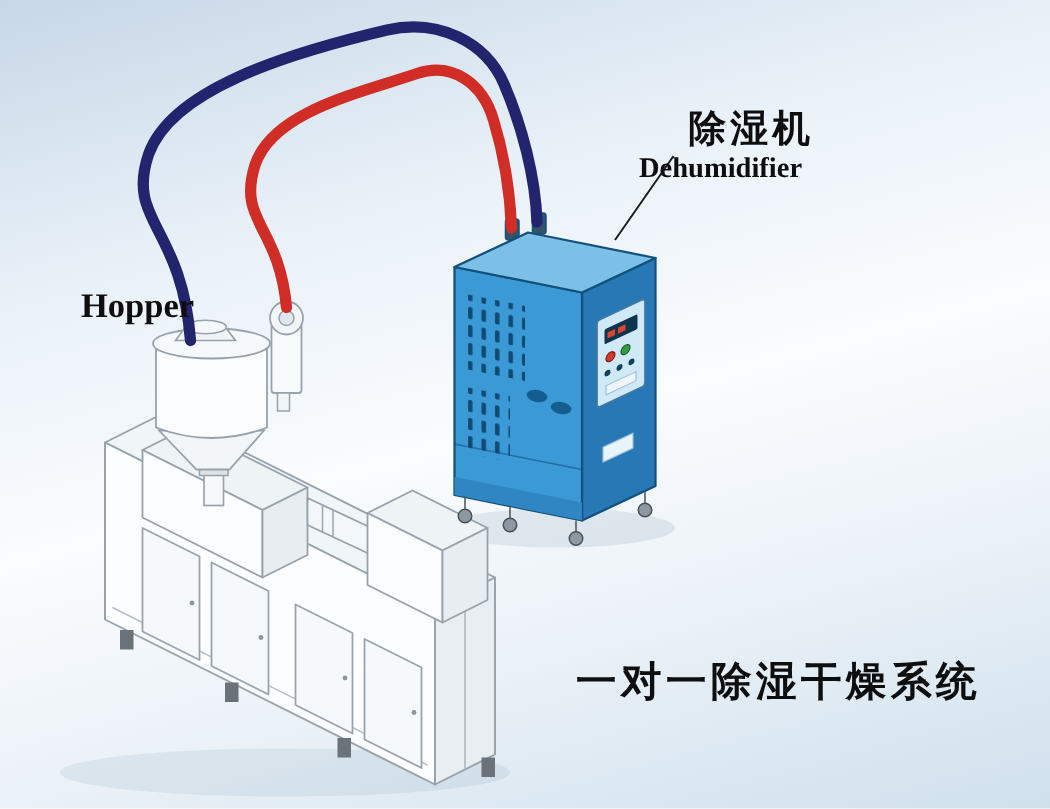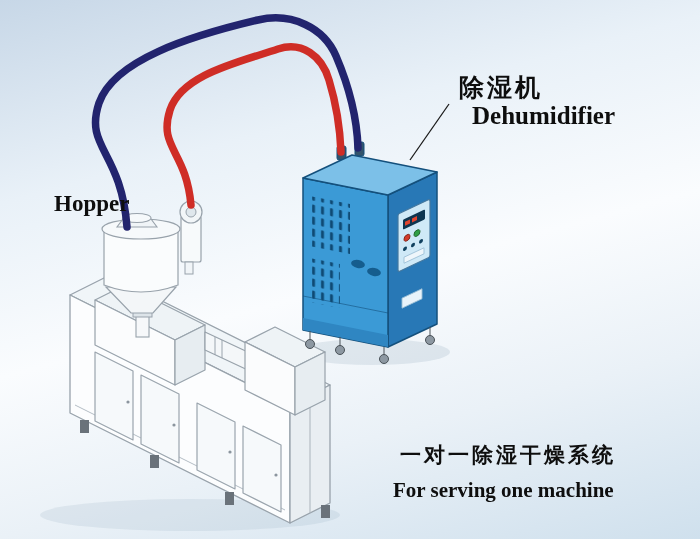--- a/index.html
+++ b/index.html
@@ -5,27 +5,27 @@
   html,body{margin:0;padding:0;}
   .stage{
     position:relative;
     width:700px;height:539px;
     overflow:hidden;
     background:linear-gradient(165deg,#c7d7e7 0%,#e9f1f8 28%,#fafcfe 52%,#eaf1f7 74%,#cfe0ed 100%);
     font-family:"DejaVu Sans",sans-serif;
   }
   .stage svg{position:absolute;left:0;top:0;}
   .lbl{position:absolute;color:#0e0e0e;font-weight:bold;white-space:nowrap;line-height:1;}
-  .lbl.cn{font-family:Liberation Sans, sans-serif;letter-spacing:3px;}
+  .lbl.cn{font-family:Liberation Mono, monospace;letter-spacing:3px;}
   .lbl.en{font-family:"Liberation Serif","DejaVu Serif",serif;}
   .dryer-cn{left:54px;top:163px;font-size:25px;}
   .dryer-en{left:54px;top:192px;font-size:23px;}
   .dehum-cn{left:459px;top:75px;font-size:25px;}
-  .dehum-en{left:472px;top:103px;font-size:25px;}
-  .caption-cn{left:384px;top:444px;font-size:21px;letter-spacing:2px;margin-left:16px;}
+  .dehum-en{left:426px;top:103px;font-size:19px;}
+  .caption-cn{left:384px;top:444px;font-size:27px;letter-spacing:2px;}
   .caption-en{left:393px;top:480px;font-size:21px;}
 </style>
 </head>
 <body>
 
 <div class="stage">
 
   <svg width="700" height="539" viewBox="0 0 700 539">
     <defs>
       <pattern id="vents" width="9" height="12" patternUnits="userSpaceOnUse">
@@ -152,15 +152,14 @@
     <path d="M191,205 C186,150 158,148 170,110 C182,74 240,62 278,49 C302,41 322,56 329,80 C336,103 340,128 341,152" fill="none" stroke="#cf2d26" stroke-width="7.5" stroke-linecap="round"></path>
     <path d="M127,227 C121,150 84,148 99,103 C114,60 190,36 258,20 C292,12 324,28 336,56 C348,84 357,118 358,148" fill="none" stroke="#22246e" stroke-width="7.5" stroke-linecap="round"></path>
 
     <line x1="449" y1="104" x2="410" y2="160" stroke="#1a1a1a" stroke-width="1.3"></line>
   </svg>
 
   <div class="lbl en dryer-en">Hopper</div>
   <div class="lbl cn dehum-cn">除湿机</div>
   <div class="lbl en dehum-en">Dehumidifier</div>
   <div class="lbl cn caption-cn">一对一除湿干燥系统</div>
-  <div class="lbl en caption-en">For serving one machine</div>
 
 </div>
 
 </body></html>

